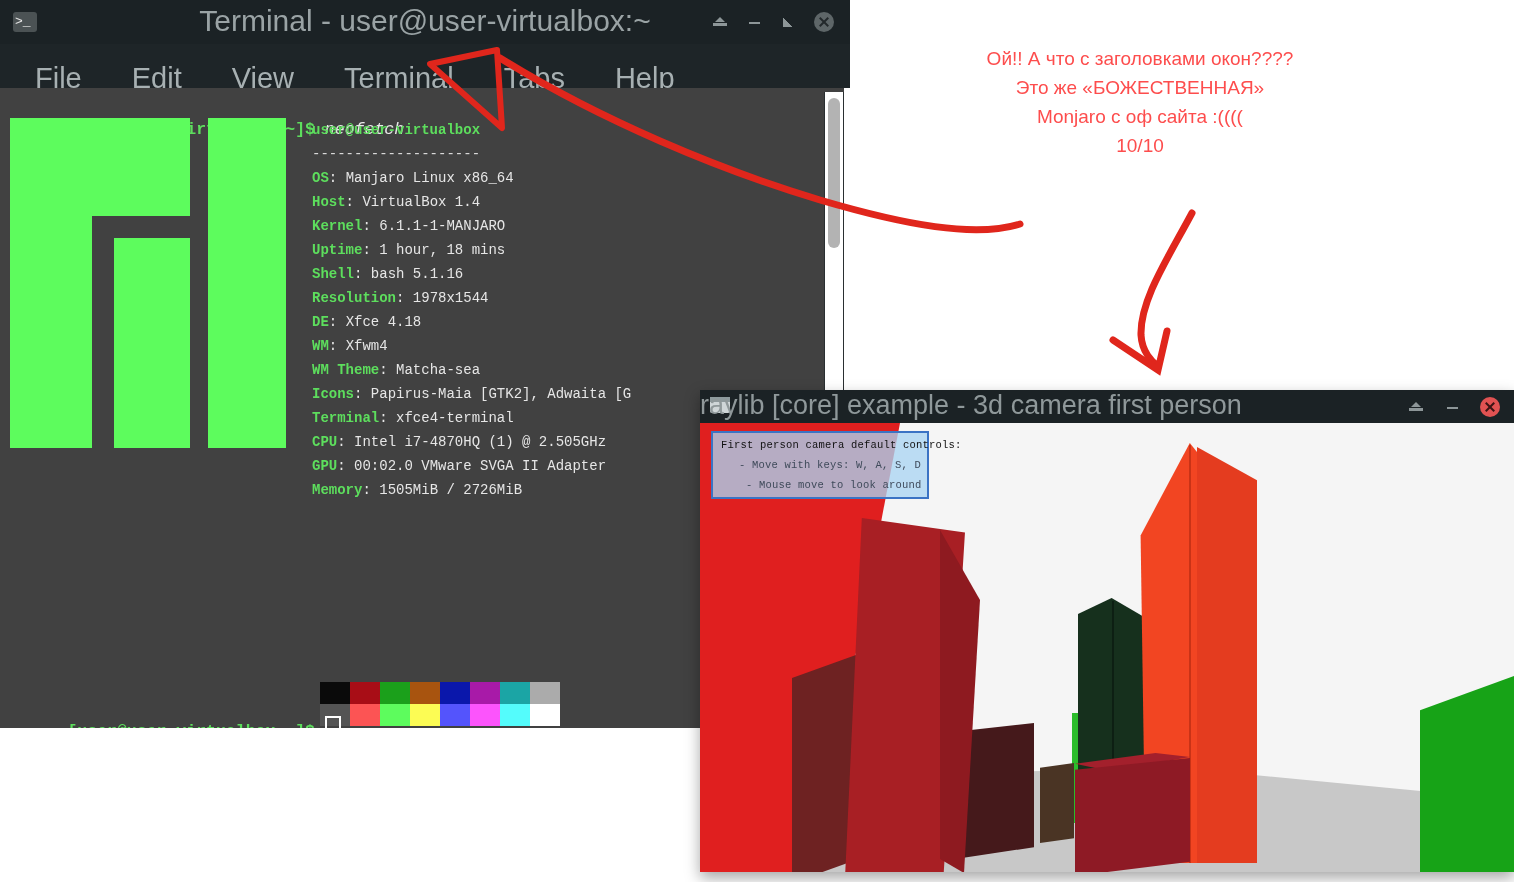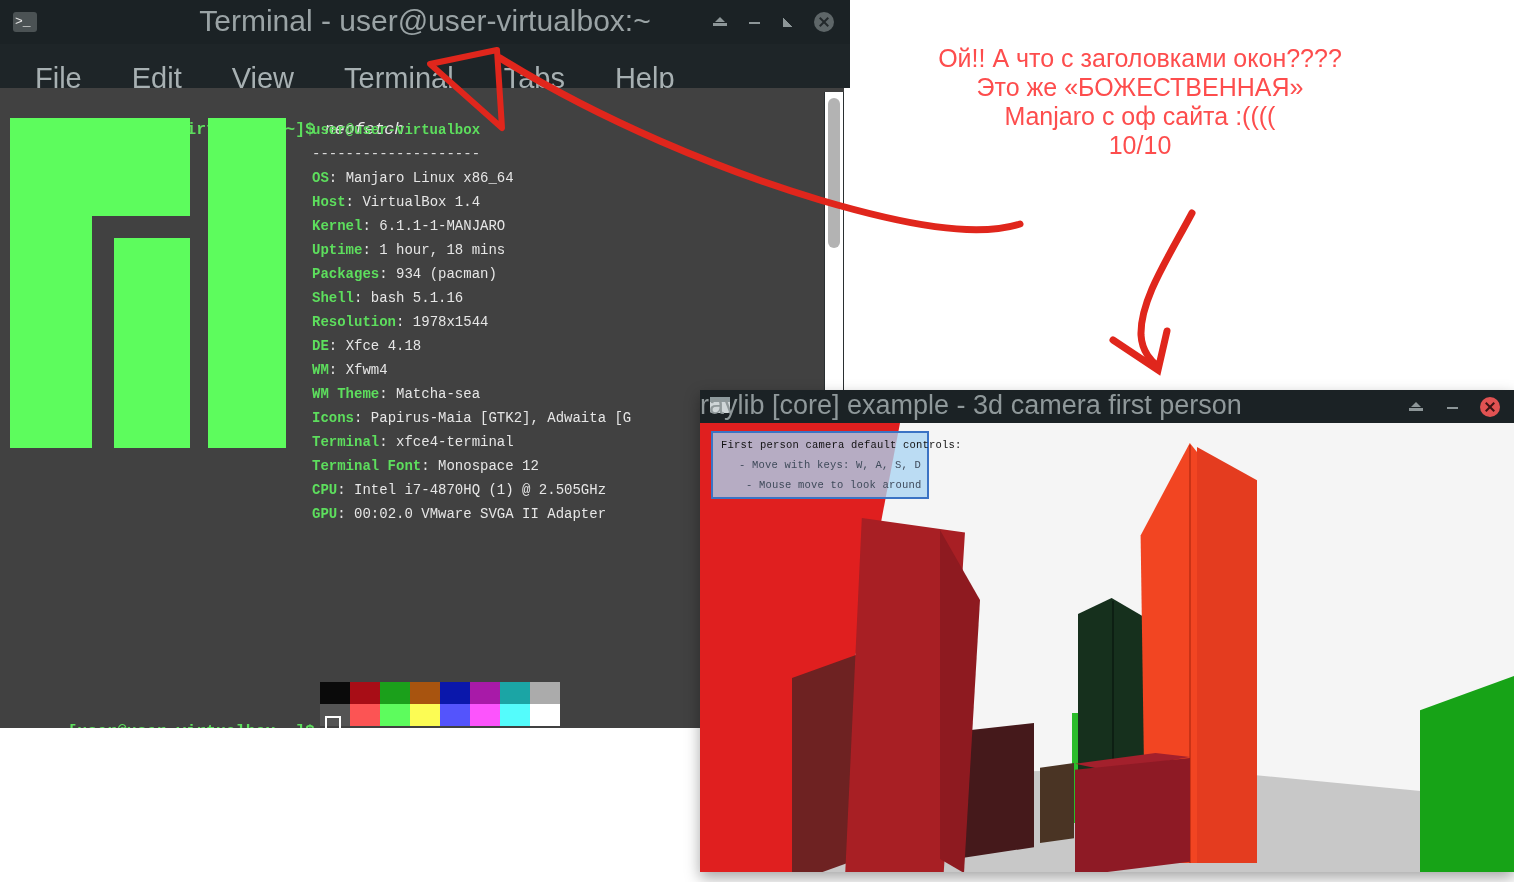--- a/index.html
+++ b/index.html
@@ -174,21 +174,21 @@
     font-family:"Liberation Mono",monospace;
   }
   #controls-title{position:absolute;left:8px;top:6px;font-size:10.5px;color:#121212;white-space:nowrap;letter-spacing:.2px;}
   .controls-item{position:absolute;left:26px;font-size:10.5px;color:#3f4a5a;white-space:nowrap;letter-spacing:.2px;}
   #controls-i0{top:26px;}
   #controls-i1{top:46px;margin-left:7px;}
 
   
   #annotation-text{
     position:absolute;left:905px;top:44px;width:470px;
-    text-align:center;color:#fd4d4d;font-size:25px;line-height:29px;
+    text-align:center;color:#fd4d4d;font-size:19px;line-height:29px;
   }
   #annotation-text div{white-space:nowrap;}
   #arrows{position:absolute;left:0;top:0;width:1514px;height:882px;pointer-events:none;}
 </style>
 </head>
 <body>
 
 <div id="terminal-window">
 
   <div id="terminal-titlebar">
@@ -239,31 +239,30 @@
     </div>
 
     <div id="info-block">
       <div class="info-line hdr">user@user-virtualbox</div>
       <div class="info-line rule">--------------------</div>
 
       <div class="info-line"><span class="k">OS</span><span>: </span><span>Manjaro Linux x86_64</span></div>
       <div class="info-line"><span class="k">Host</span><span>: </span><span>VirtualBox 1.4</span></div>
       <div class="info-line"><span class="k">Kernel</span><span>: </span><span>6.1.1-1-MANJARO</span></div>
       <div class="info-line"><span class="k">Uptime</span><span>: </span><span>1 hour, 18 mins</span></div>
-      <div class="info-line"><span class="k">Packages</span><span>: </span><span>934 (pacman)</span></div>
       <div class="info-line"><span class="k">Shell</span><span>: </span><span>bash 5.1.16</span></div>
       <div class="info-line"><span class="k">Resolution</span><span>: </span><span>1978x1544</span></div>
       <div class="info-line"><span class="k">DE</span><span>: </span><span>Xfce 4.18</span></div>
       <div class="info-line"><span class="k">WM</span><span>: </span><span>Xfwm4</span></div>
       <div class="info-line"><span class="k">WM Theme</span><span>: </span><span>Matcha-sea</span></div>
       <div class="info-line"><span class="k">Icons</span><span>: </span><span>Papirus-Maia [GTK2], Adwaita [G</span></div>
       <div class="info-line"><span class="k">Terminal</span><span>: </span><span>xfce4-terminal</span></div>
-      <div class="info-line"><span class="k">Terminal Font</span><span>: </span><span>Monospace 12</span></div>
       <div class="info-line"><span class="k">CPU</span><span>: </span><span>Intel i7-4870HQ (1) @ 2.505GHz</span></div>
       <div class="info-line"><span class="k">GPU</span><span>: </span><span>00:02.0 VMware SVGA II Adapter</span></div>
+      <div class="info-line"><span class="k">Memory</span><span>: </span><span>1505MiB / 2726MiB</span></div>
     </div>
 
     <div id="palette">
       <div class="prow" id="palette-row-1">
           <div class="sw" style="background: rgb(10, 10, 10);"></div>
           <div class="sw" style="background: rgb(168, 13, 22);"></div>
           <div class="sw" style="background: rgb(27, 160, 27);"></div>
           <div class="sw" style="background: rgb(168, 84, 15);"></div>
           <div class="sw" style="background: rgb(10, 23, 171);"></div>
           <div class="sw" style="background: rgb(168, 26, 168);"></div>
@@ -289,21 +288,21 @@
 
   <div id="term-scroll-track">
     <div id="term-scroll-thumb"></div>
   </div>
   <div id="term-right-gap"></div>
 </div>
 
 <div id="annotation-text">
   <div>Ой!! А что с заголовками окон????</div>
   <div>Это же «БОЖЕСТВЕННАЯ»</div>
-  <div>Manjaro с оф сайта :((((</div>
+  <div>Monjaro с оф сайта :((((</div>
   <div>10/10</div>
 </div>
 
 <svg id="arrows" viewBox="0 0 1514 882">
   <g fill="none" stroke="#e0261c" stroke-width="7" stroke-linecap="round">
     <path d="M1020,224 C975,238 905,225 820,200 C720,170 600,120 500,58"></path>
     <path d="M497,50 L430,64 L502,128 Z" stroke-width="6" stroke-linejoin="round"></path>
   </g>
   <g fill="none" stroke="#e0261c" stroke-width="7" stroke-linecap="round">
     <path d="M1192,213 C1168,258 1140,300 1141,335 C1142,352 1152,362 1158,366"></path>

